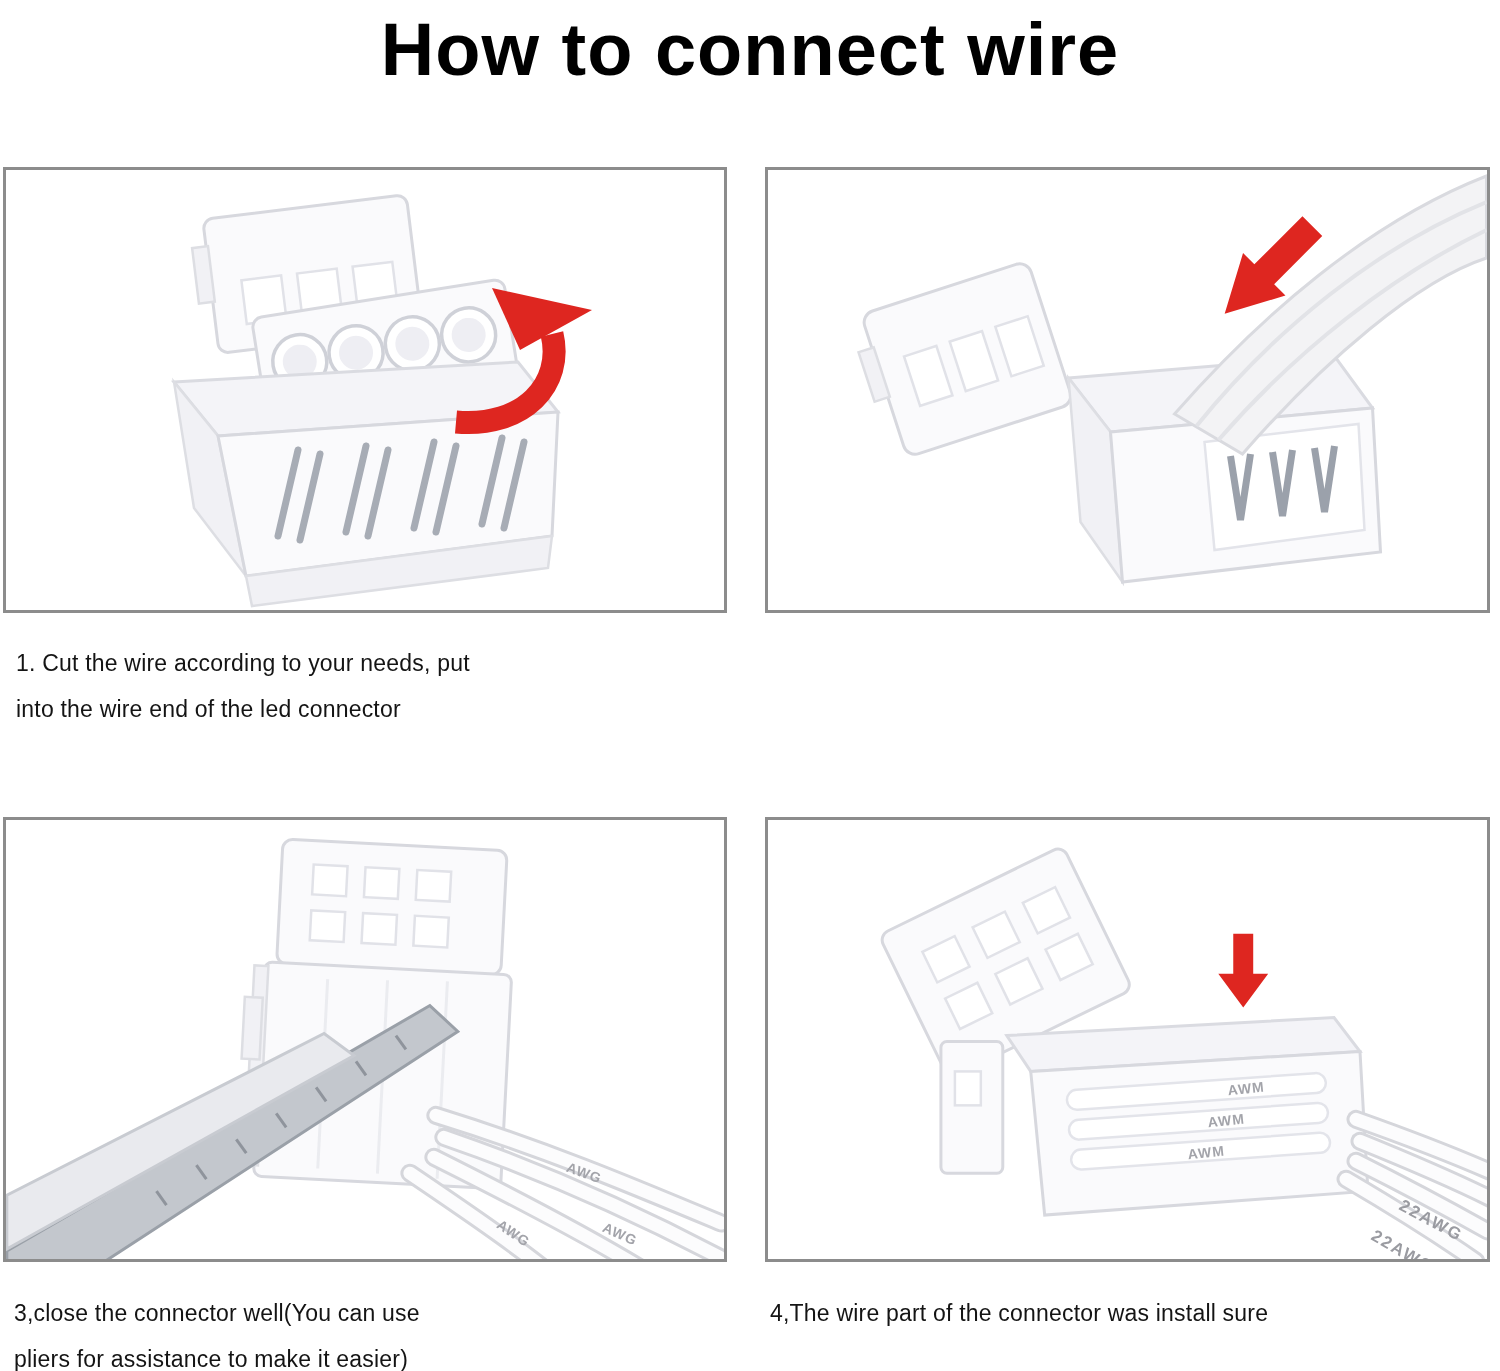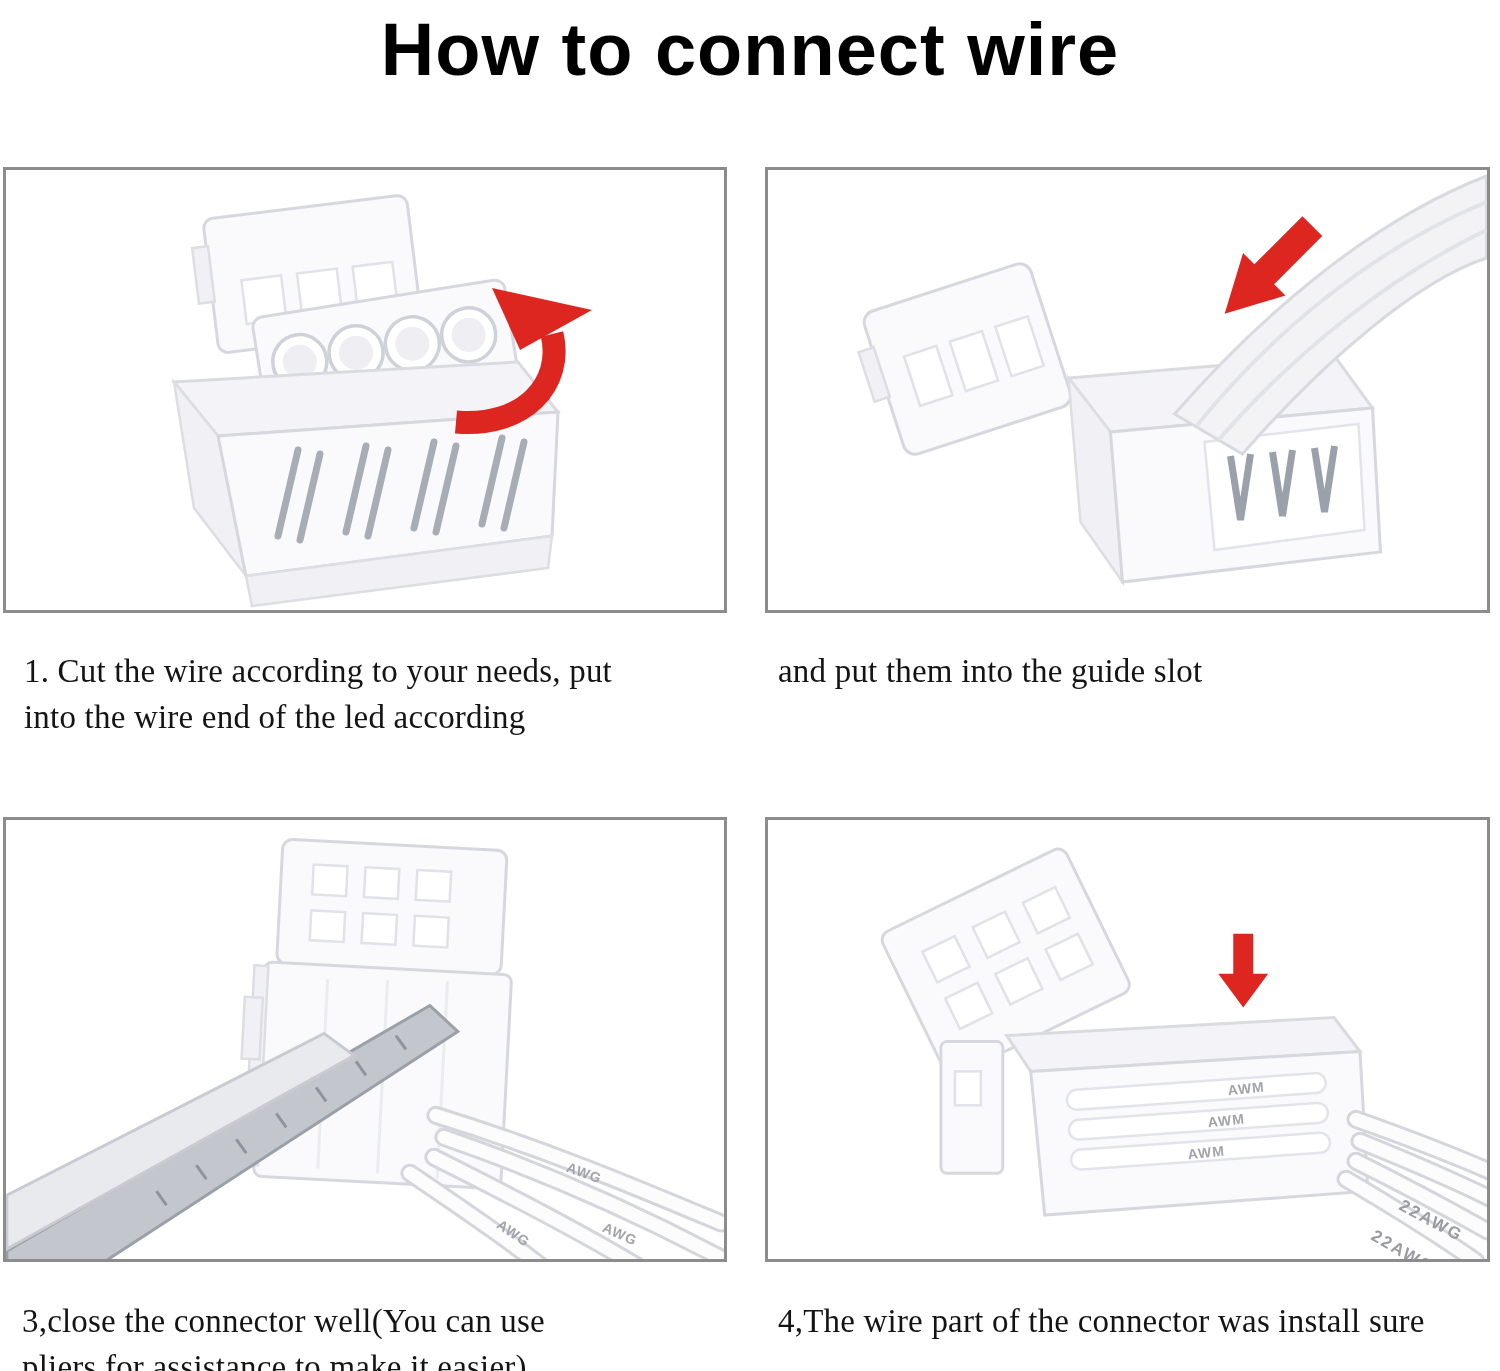--- a/index.html
+++ b/index.html
@@ -19,23 +19,22 @@
   }
   .panel{
     position:absolute;border:3px solid var(--border);background:#fff;box-sizing:border-box;
   }
   .p1{left:3px;top:167px;width:724px;height:446px;}
   .p2{left:765px;top:167px;width:725px;height:446px;}
   .p3{left:3px;top:817px;width:724px;height:445px;}
   .p4{left:765px;top:817px;width:725px;height:445px;}
   .panel svg{display:block;width:100%;height:100%;}
   .caption{
-    position:absolute;margin:8px;font-size:33px;line-height:46px;color:var(--text);
+    position:absolute;margin:0;font-size:23px;line-height:46px;color:var(--text);
     letter-spacing:0.2px;
-    font-family:Liberation Serif, serif;
   }
   .caption span{display:block;white-space:nowrap;}
   .c1{left:16px;top:640px;}
   .c2{left:770px;top:640px;}
   .c3{left:14px;top:1290px;}
   .c4{left:770px;top:1290px;}
 
   
   .plastic{fill:#fafafc;stroke:#d7d8de;stroke-width:3;}
   .plastic2{fill:#f1f1f5;stroke:#dddee3;stroke-width:2.5;}
@@ -141,24 +140,23 @@
         <path d="M 718 60 C 626 104 528 180 450 270" class="wireline"></path>
       </g>
       <g transform="translate(500 100) rotate(135)">
         <polygon points="-62,-14 6,-14 6,-30 62,0 6,30 6,14 -62,14" class="redfill"></polygon>
       </g>
     </svg>
   </div>
 
   <p class="caption c1">
     <span>1. Cut the wire according to your needs, put</span>
-    <span>into the wire end of the led according</span>
+    <span>into the wire end of the led connector</span>
   </p>
   <p class="caption c2">
-    <span>and put them into the guide slot</span>
   </p>
 
   <div class="panel p3">
     <svg viewBox="0 0 718 440">
       <g transform="rotate(3 330 190)">
         <rect x="268" y="22" width="225" height="125" rx="10" class="plastic"></rect>
         <rect x="300" y="46" width="34" height="30" class="hole"></rect>
         <rect x="352" y="46" width="34" height="30" class="hole"></rect>
         <rect x="404" y="46" width="34" height="30" class="hole"></rect>
         <rect x="300" y="92" width="34" height="30" class="hole"></rect>

